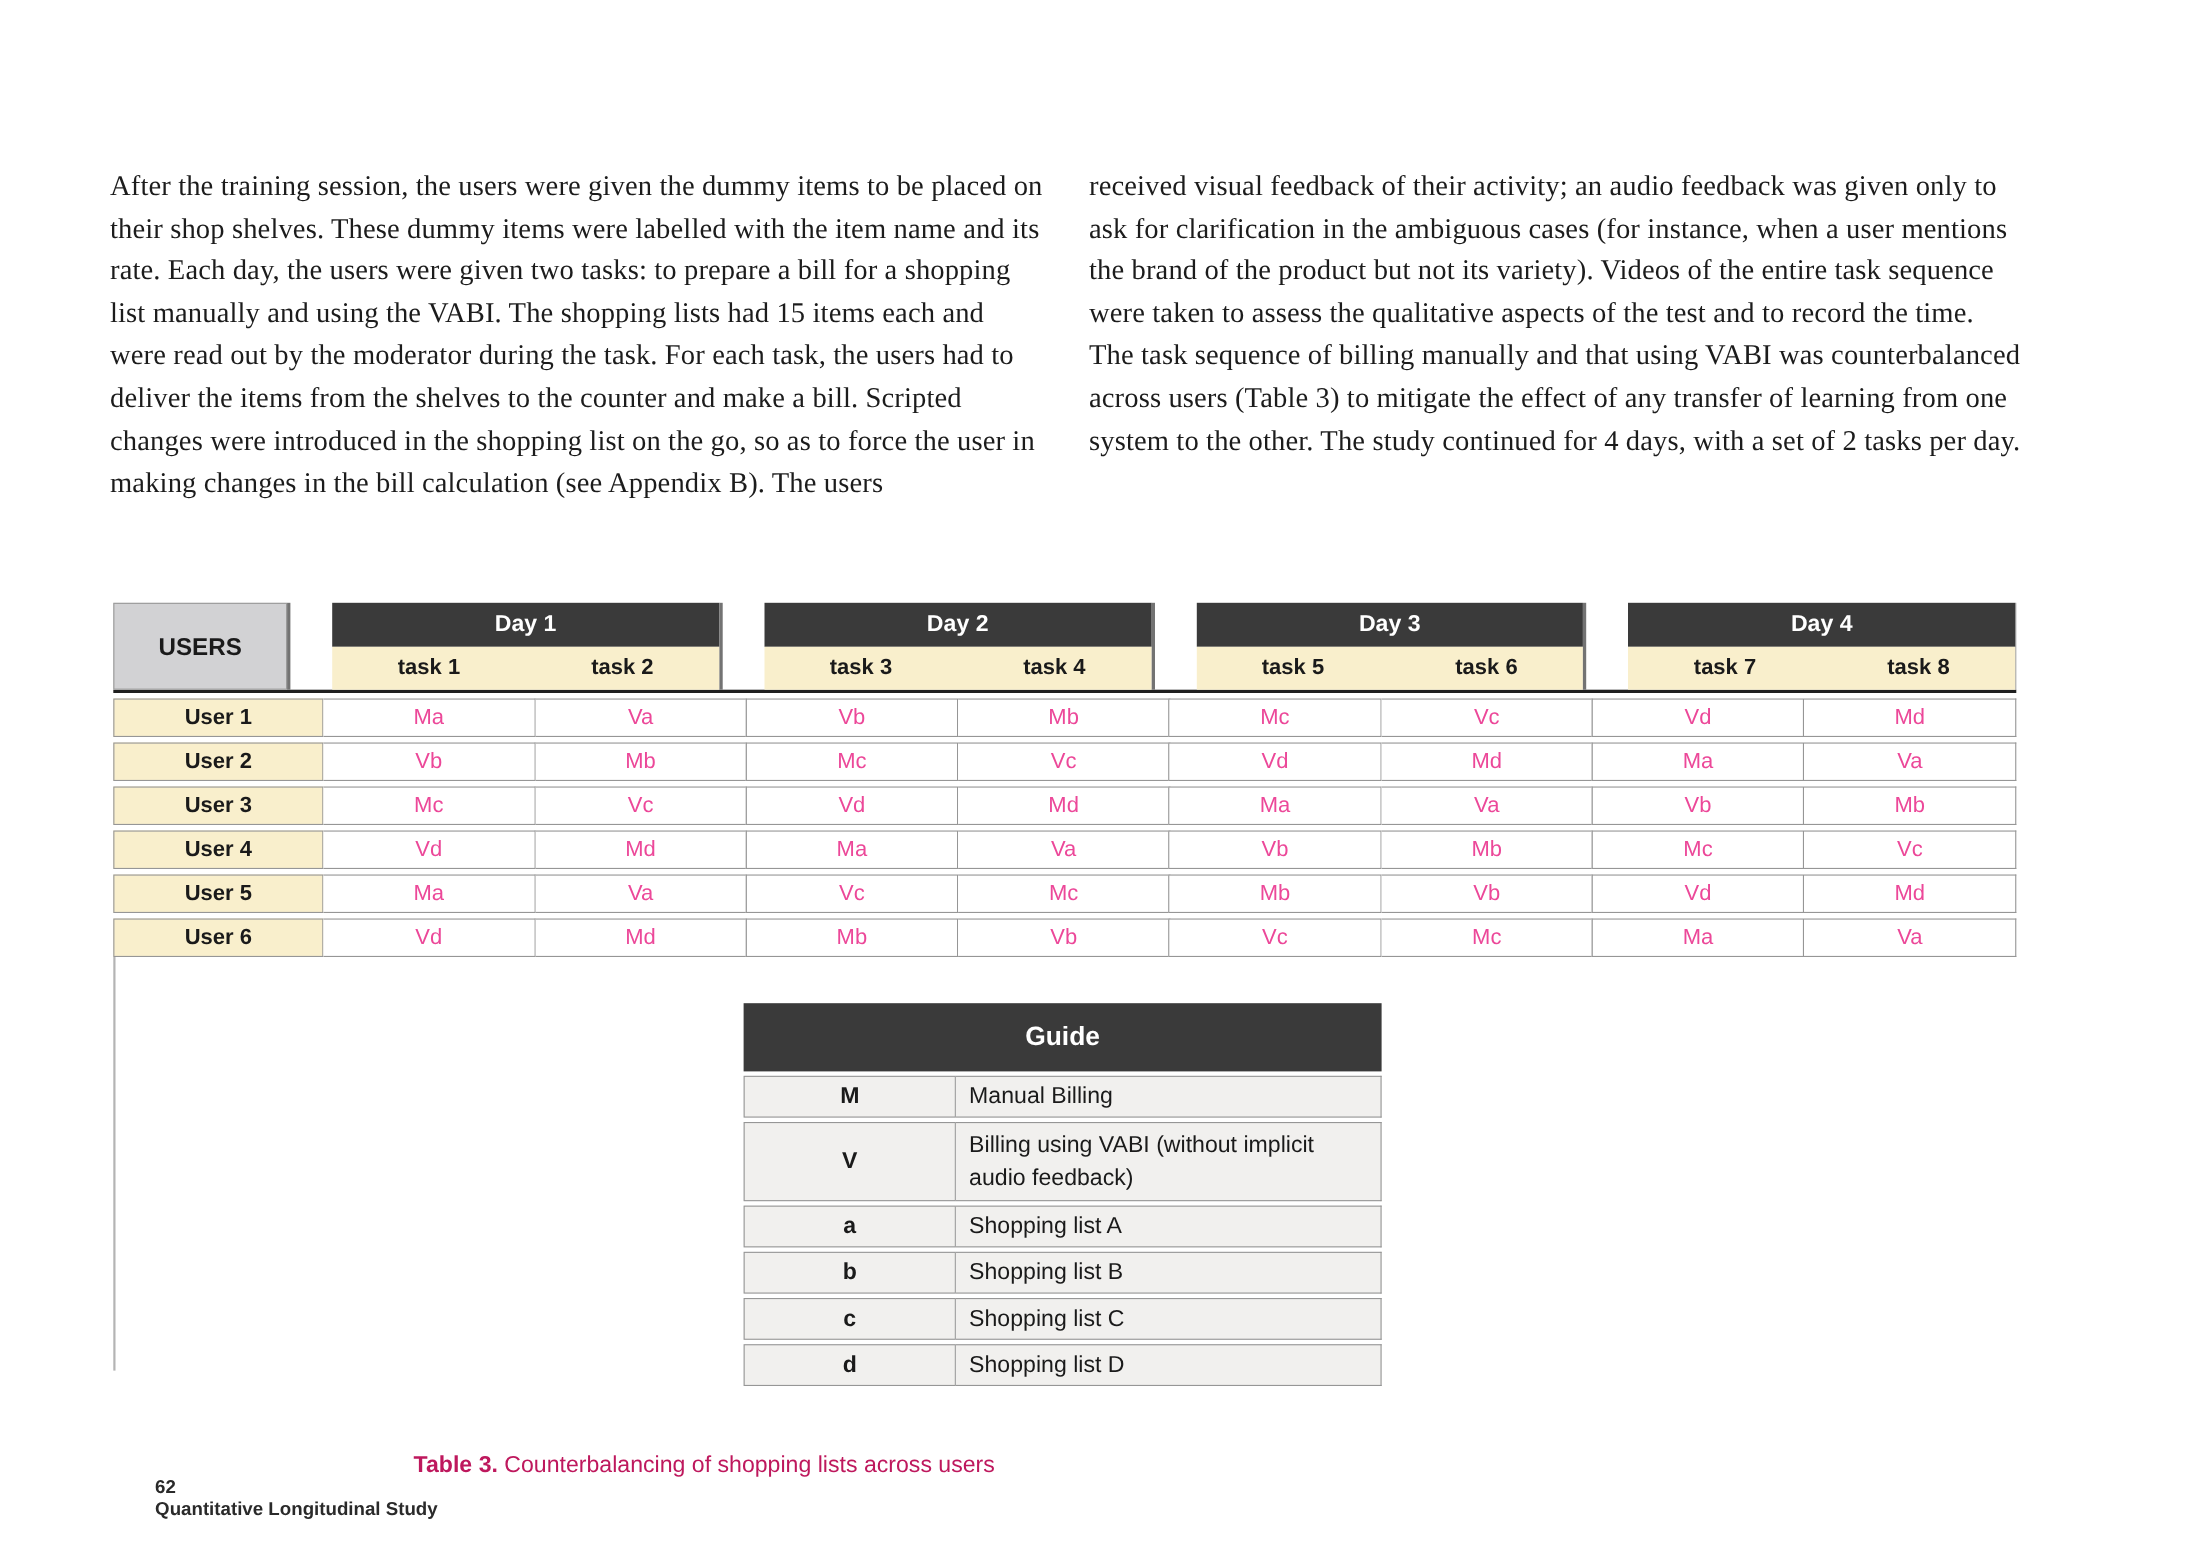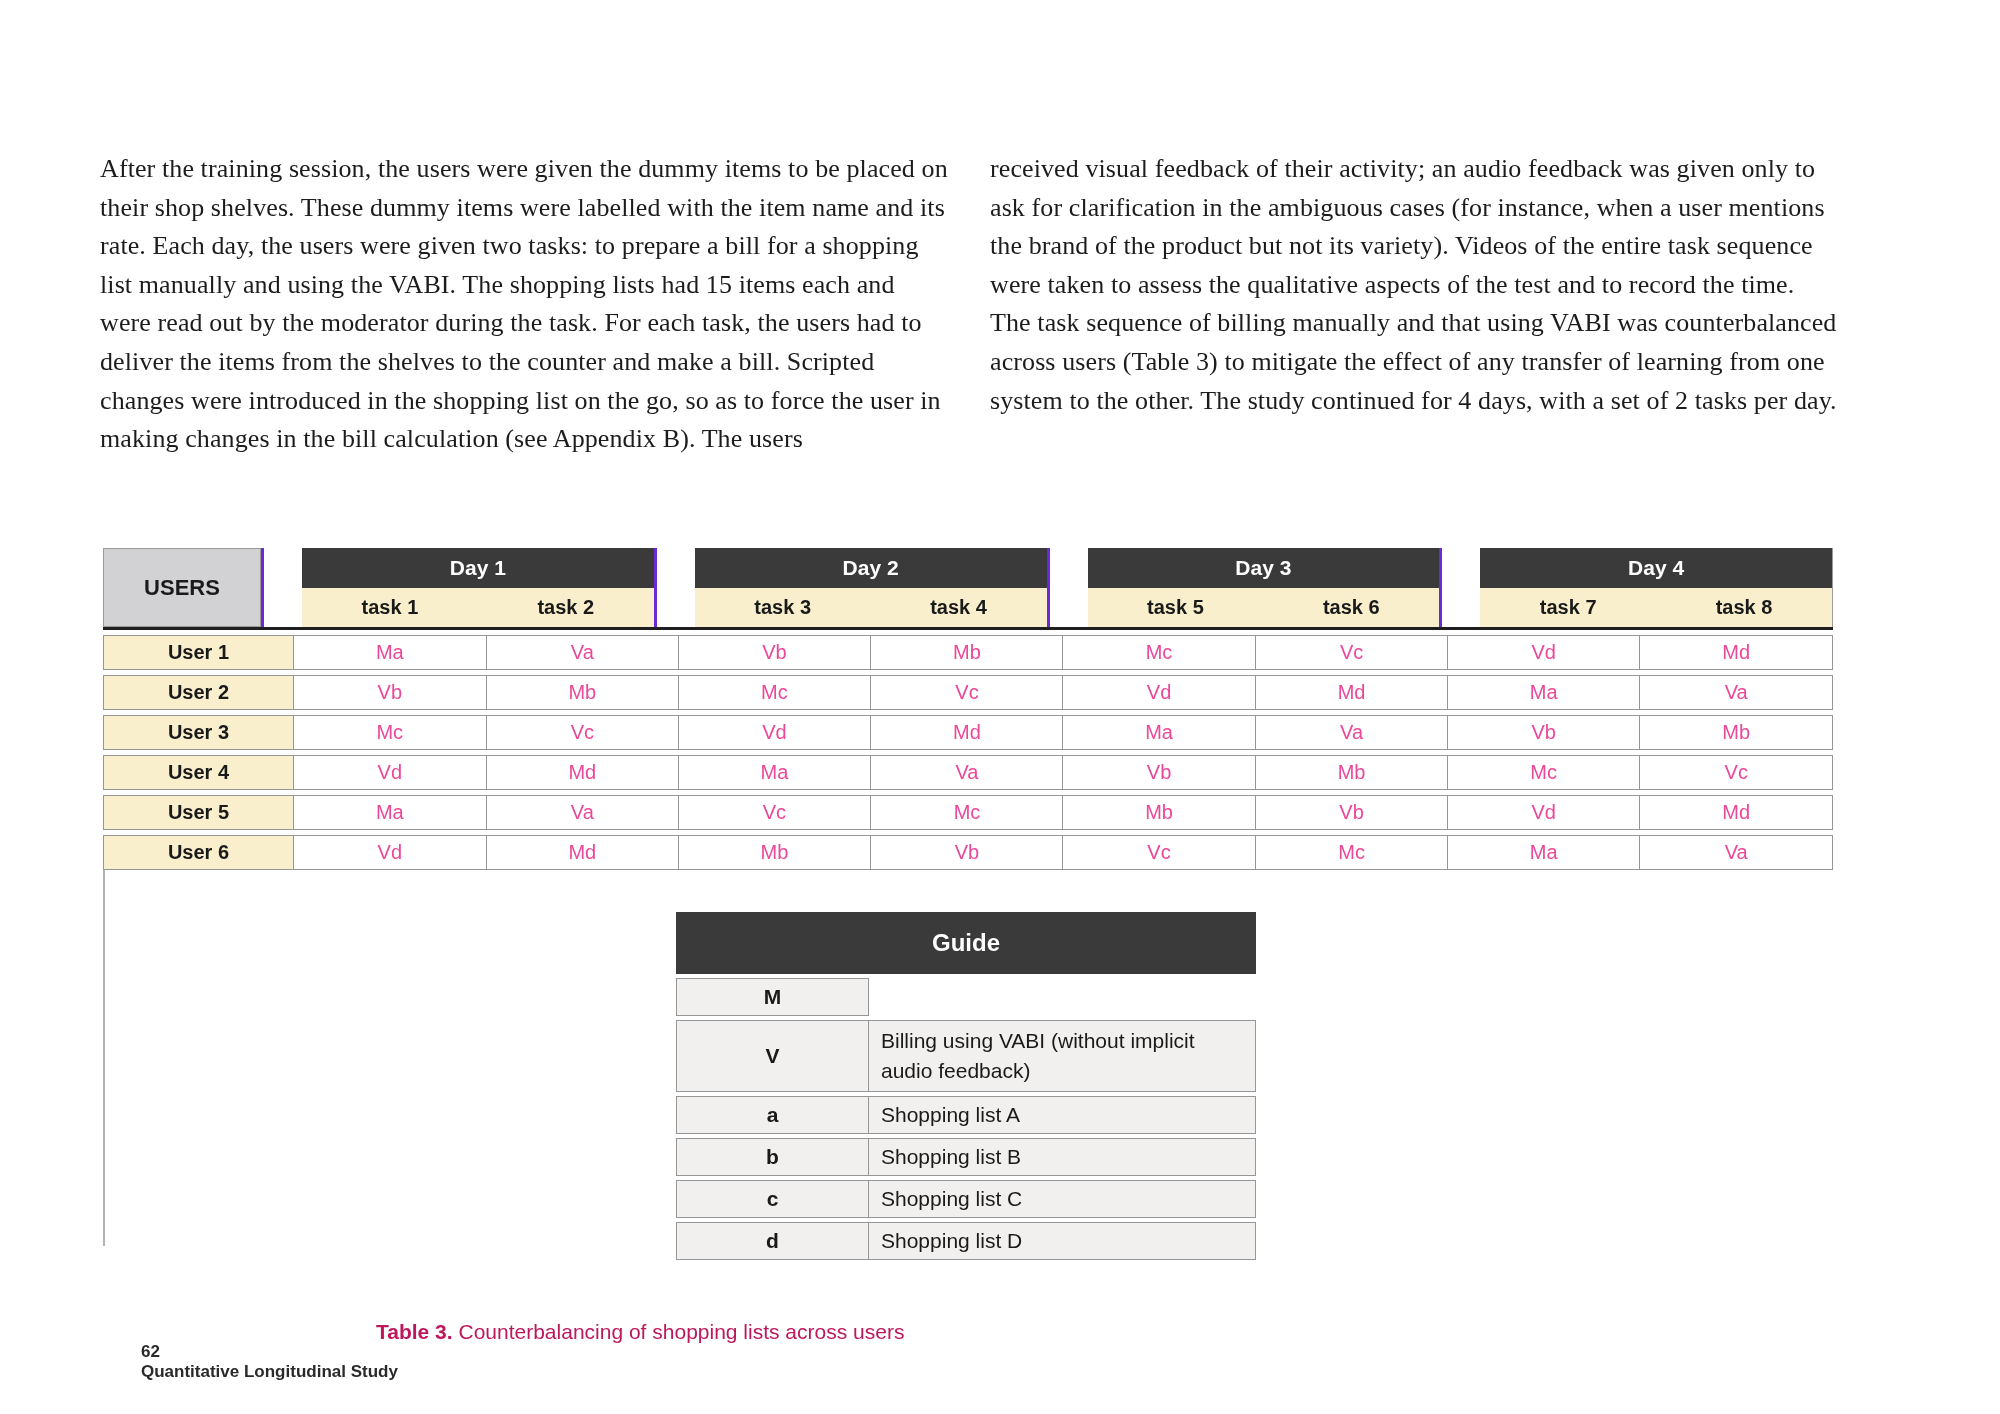--- a/index.html
+++ b/index.html
@@ -22,21 +22,21 @@
   .bodycol.right { left:990px; }
 
   
   .maintable { position:absolute; left:103px; top:548px; width:1730px; }
   .thead { display:flex; border-bottom:3px solid #1f1f1f; }
   .users-cell {
     width:158px; height:79px; background:#d2d2d4;
     border:1.5px solid #9a9a9a; display:flex; align-items:center; justify-content:center;
     font-weight:bold; font-size:22px; color:#1a1a1a;
   }
-  .daygroup { flex:1 1 0; border-left:3px solid #6d28d9;padding-left:38px; }
+  .daygroup { flex:1 1 0; border-left:3px solid #737373;padding-left:38px; }
   .daygroup.last { border-right:1.5px solid #9a9a9a; }
   .day-label {
     height:40px; background:#3a3a3a; color:#ffffff;
     display:flex; align-items:center; justify-content:center;
     font-weight:bold; font-size:21px;
   }
   .task-row { display:flex; height:39px; background:#f9efcc; }
   .task-cell {
     flex:1 1 0; display:flex; align-items:center; justify-content:center;
     font-weight:bold; font-size:20px; color:#1a1a1a;
@@ -213,20 +213,21 @@
     </div>
   </div>
 
   <div class="leftline"></div>
 
   <div class="guidetable">
     <div class="guide-header">Guide</div>
 
     <div class="grow">
       <div class="gkey h40">M</div>
+      <div class="gdesc h40">Manual Billing</div>
     </div>
     <div class="grow">
       <div class="gkey h72">V</div>
       <div class="gdesc h72">Billing using VABI (without implicit audio feedback)</div>
     </div>
     <div class="grow">
       <div class="gkey h40">a</div>
       <div class="gdesc h40">Shopping list A</div>
     </div>
     <div class="grow">

